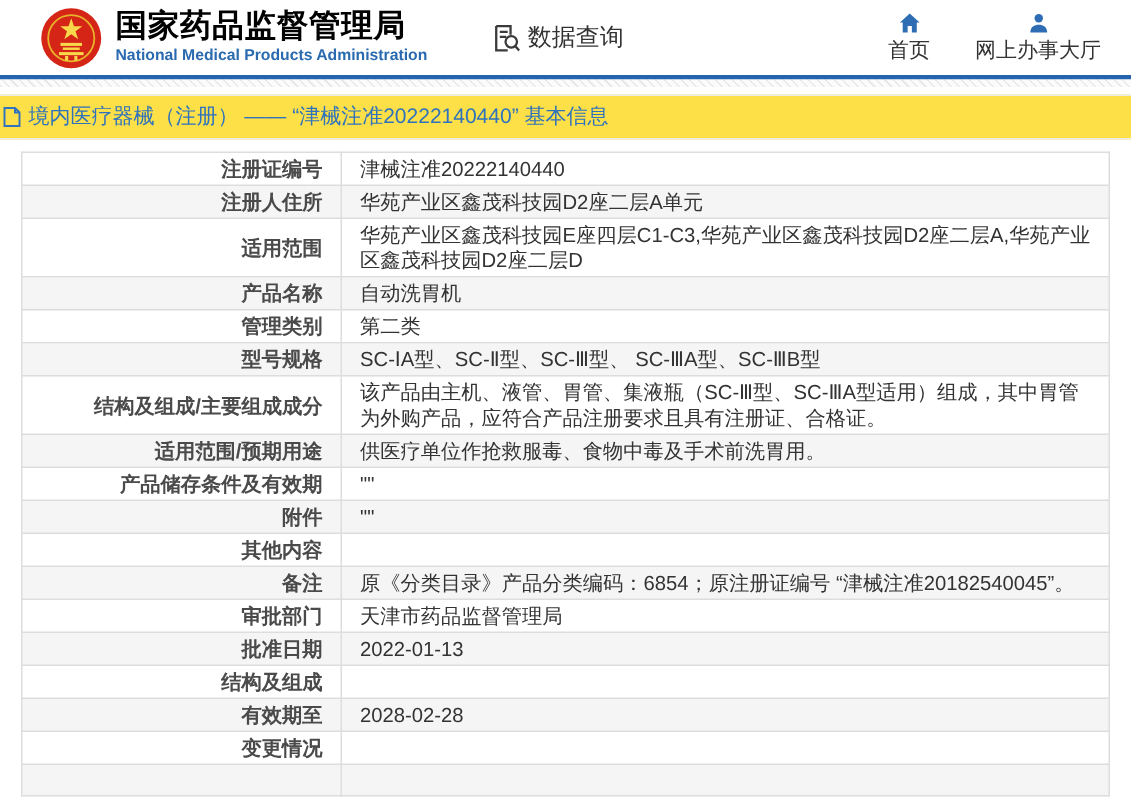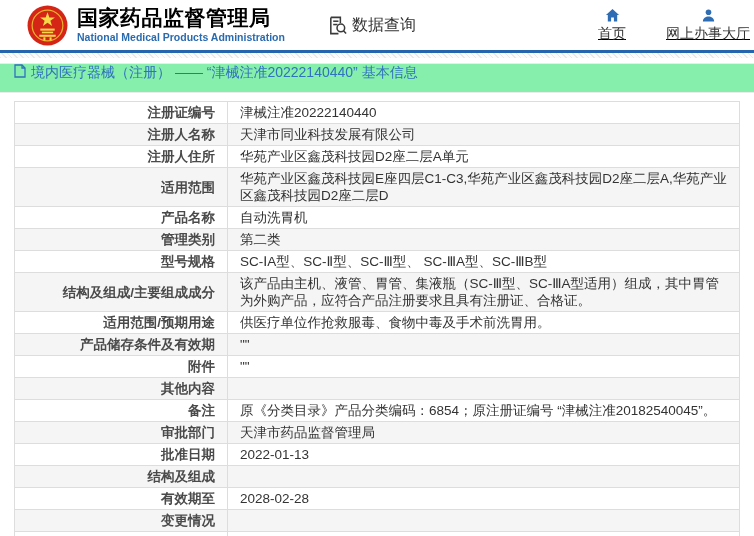--- a/index.html
+++ b/index.html
@@ -8,30 +8,30 @@
 
   
   .header { height: 53px; display: flex; align-items: center; padding-left: 27px;
     background: #fff; border-bottom: 3px solid #2565ae; }
   .emblem { width: 41px; height: 41px; flex: 0 0 auto; }
   .org-block { margin-left: 9px; line-height: 1.1; }
   .org-zh { font-size: 21px; font-weight: bold; color: #000000; letter-spacing: 0.5px; }
   .org-en { font-size: 10.5px; color: #2a6bb0; margin-top: 3px; font-weight: bold; }
   .data-query { margin-left: 42px; display: flex; align-items: flex-end; gap: 4px;
     font-size: 16px; color: #333; cursor: pointer; }
-  .nav { margin-left: auto; display: flex; gap: 40px; margin-right: 4px; text-decoration: underline; }
+  .nav { margin-left: auto; display: flex; gap: 30px; margin-right: 20px; }
   .nav-item { display: flex; flex-direction: column; align-items: center; gap: 2px;
     font-size: 14px; color: #333; cursor: pointer; }
   .hatch { height: 5px;
     background: repeating-linear-gradient(45deg,#e9e9e9 0 1px,#fbfbfb 1px 4px); }
 
   
-  .breadcrumb { margin-top: 5px; height: 30px; background: #86efac;
+  .breadcrumb { margin-top: 5px; height: 30px; background: #fde047;
     border-top: 1px solid #ececec; border-bottom: 1px solid #ececec;
-    display: flex; padding-left: 14px; gap: 5px;
+    display: flex; align-items: center; padding-left: 2px; gap: 5px;
     font-size: 14px; color: #2f72bd; }
 
   
   table.detail { margin: 8px 14px 0; width: 726px; border-collapse: collapse;
     table-layout: fixed; }
   table.detail col.c1 { width: 213px; }
   table.detail th, table.detail td { border: 1px solid #ddd; font-size: 13.5px;
     line-height: 17px; padding: 2px 12px; vertical-align: middle; height: 21px; }
   table.detail th { text-align: right; font-weight: bold; color: #4a4a4a;
     white-space: nowrap; }
@@ -108,24 +108,20 @@
   <colgroup>
       <col class="c1">
       <col>
     </colgroup>
   <tbody>
     <tr>
         <th>注册证编号</th>
         <td>津械注准20222140440</td>
       </tr>
     <tr>
-        <th>注册人名称</th>
-        <td>天津市同业科技发展有限公司</td>
-      </tr>
-    <tr>
         <th>注册人住所</th>
         <td>华苑产业区鑫茂科技园D2座二层A单元</td>
       </tr>
     <tr>
         <th>适用范围</th>
         <td>华苑产业区鑫茂科技园E座四层C1-C3,华苑产业区鑫茂科技园D2座二层A,华苑产业区鑫茂科技园D2座二层D</td>
       </tr>
     <tr>
         <th>产品名称</th>
         <td>自动洗胃机</td>

